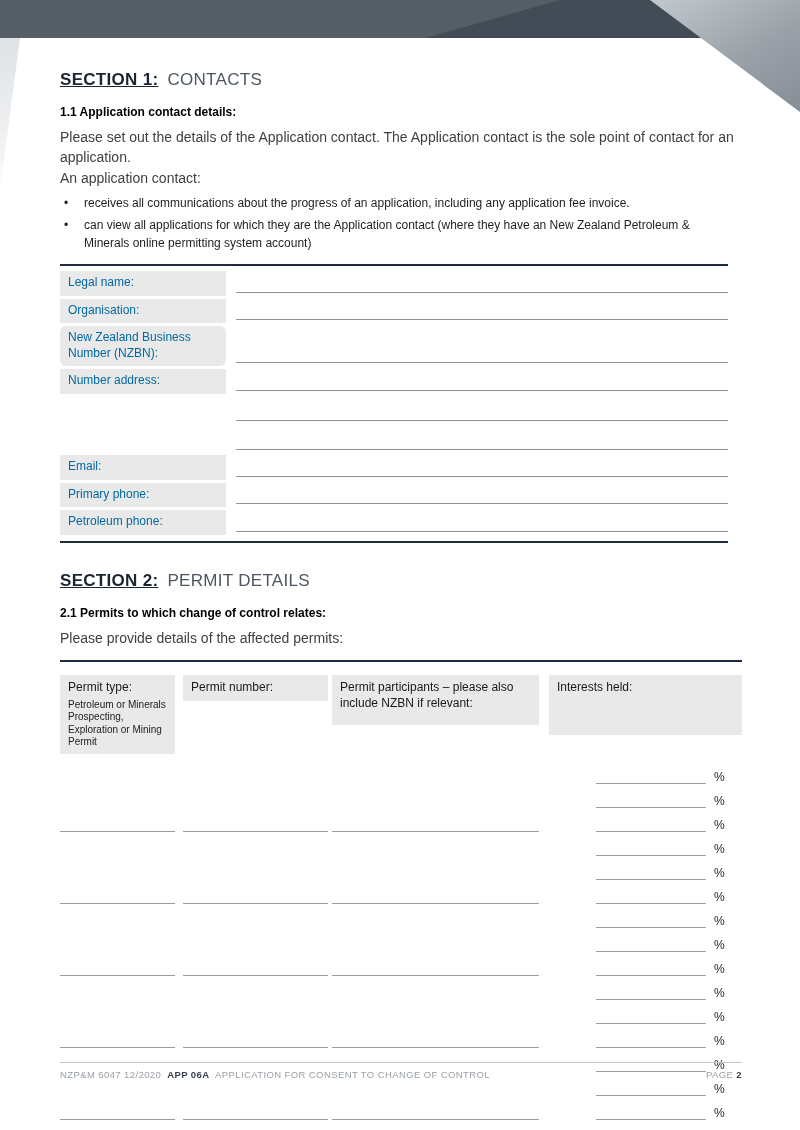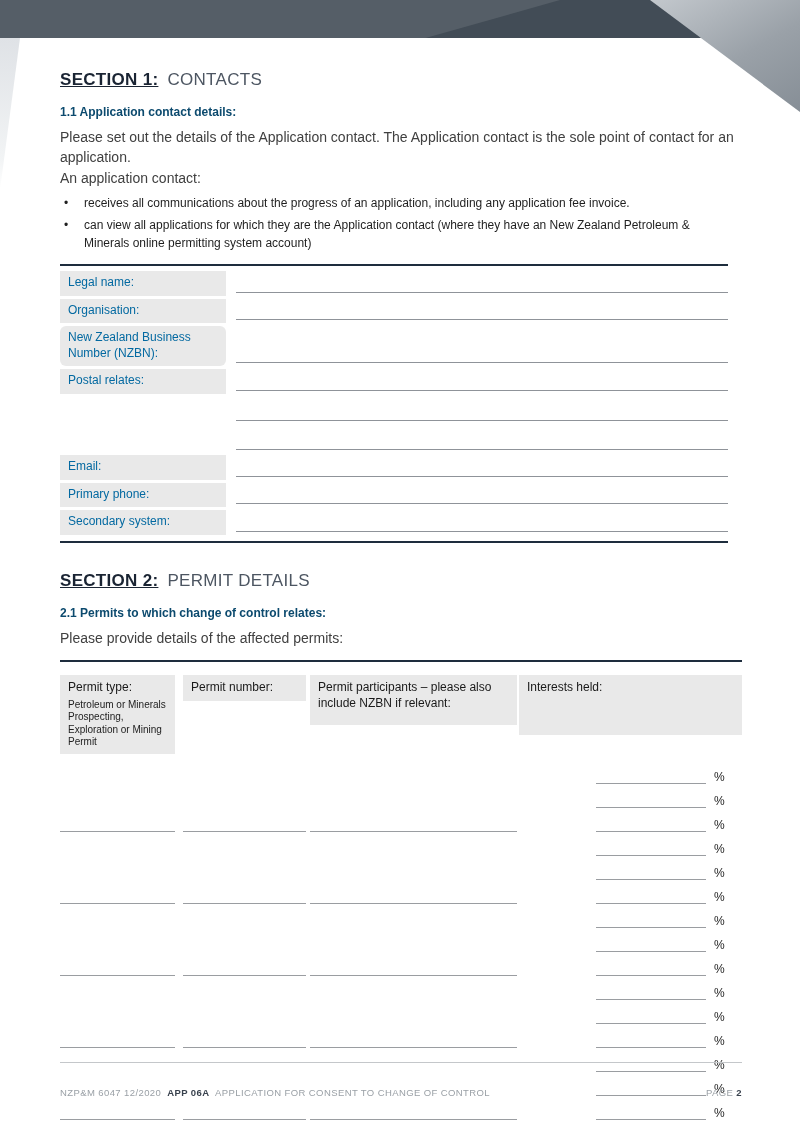--- a/index.html
+++ b/index.html
@@ -20,21 +20,21 @@
     clip-path:polygon(0 0, 100% 0, 100% 100%); }
 
   
   .content { position:relative; padding:0 58px 0 60px; }
 
   .sec-heading { margin-top:70px; font-size:17px; letter-spacing:0.3px; }
   .sec-heading.second { margin-top:28px; }
   .sec-prefix { font-weight:800; color:#1a2433;text-decoration:underline; }
   .sec-title { font-weight:400; color:#4d5662; margin-left:4px; }
 
-  .sub-heading { margin-top:15px; font-size:12px; font-weight:700; color:#0c4a6e; }
+  .sub-heading { margin-top:15px; font-size:12px; font-weight:700; color:#000000; }
 
   .body-text { margin-top:8px; font-size:14px; line-height:1.45; color:#404040; }
 
   ul.bullets { margin-top:7px; list-style:none; }
   ul.bullets li { position:relative; padding-left:24px; font-size:12px; line-height:1.45; margin-bottom:5px; max-width:660px; }
   ul.bullets li .dot { position:absolute; left:4px; top:0; }
 
   
   .contact-table { margin-top:12px; margin-right:14px;
     border-top:2px solid #1e2d3d; border-bottom:2px solid #1e2d3d;
@@ -46,39 +46,39 @@
   .c-label.empty { background:transparent; }
   .c-line { flex:1; margin-left:10px; border-bottom:1px solid #8f9399; margin-bottom:3px; }
   .c-row.extra { height:26px; }
   .c-row.extra .c-line { margin-bottom:2px; }
 
   
   .permit-table { margin-top:12px; border-top:2px solid #1e2d3d; padding-top:13px; }
   .p-header { display:flex; align-items:flex-start; }
   .p-cell { background:#e9e9e9; padding:5px 8px; font-size:12px; line-height:1.3; color:#1a1a1a; }
   .p-col1 { width:115px; }
-  .p-col2 { width:123px; margin-left:8px; }
+  .p-col2 { width:145px; margin-left:8px; }
   .p-col3 { width:207px; margin-left:4px; }
-  .p-col4 { flex:1; margin-left:2px; }
+  .p-col4 { flex:1; margin-left:10px; }
   .p-cell.p-col1 { min-height:62px; }
   .p-cell.p-col3 { min-height:50px; }
   .p-cell.p-col4 { min-height:60px; }
   .p-h-sub { font-size:10px; line-height:1.25; margin-top:3px; color:#222; }
 
   .p-group { display:flex; height:72px; margin-top:0; }
   .p-group.first { margin-top:6px; }
   .p-gcol { border-bottom:1px solid #9a9da1; height:100%; }
   .p-interests { display:flex; flex-direction:column; }
   .i-row { height:24px; display:flex; align-items:flex-end; justify-content:flex-end; padding-right:14px; }
   .i-line { width:110px; border-bottom:1px solid #9a9da1; height:100%; }
   .pct { margin-left:8px; font-size:12px; line-height:14px; width:14px; color:#1f1f1f; }
 
   
   .footer { position:absolute; top:1062px; left:60px; right:58px;
-    border-top:1px solid #c4c7ca; padding-top:24px;
+    border-top:1px solid #c4c7ca; padding-top:6px;
     display:flex; justify-content:space-between;
     font-size:9.5px; letter-spacing:0.4px; }
   .f-gray { color:#9aa0a6; }
   .f-dark { color:#39424e; font-weight:700; }
   .footer-left .f-gray, .footer-left .f-dark { margin-right:3px; }
 </style>
 </head>
 <body>
 
 <div class="page">
@@ -120,41 +120,41 @@
       </div>
       <div class="c-row">
         <div class="c-label">Organisation:</div>
         <div class="c-line"></div>
       </div>
       <div class="c-row">
         <div class="c-label tall">New Zealand Business Number (NZBN):</div>
         <div class="c-line"></div>
       </div>
       <div class="c-row">
-        <div class="c-label">Postal relates:</div>
+        <div class="c-label">Number address:</div>
         <div class="c-line"></div>
       </div>
       <div class="c-row extra">
         <div class="c-label empty"></div>
         <div class="c-line"></div>
       </div>
       <div class="c-row extra">
         <div class="c-label empty"></div>
         <div class="c-line"></div>
       </div>
       <div class="c-row">
         <div class="c-label">Email:</div>
         <div class="c-line"></div>
       </div>
       <div class="c-row">
         <div class="c-label">Primary phone:</div>
         <div class="c-line"></div>
       </div>
       <div class="c-row">
-        <div class="c-label">Secondary system:</div>
+        <div class="c-label">Petroleum phone:</div>
         <div class="c-line"></div>
       </div>
     </div>
 
     <h1 class="sec-heading second">
       <span class="sec-prefix">SECTION 2:</span>
       <span class="sec-title">PERMIT DETAILS</span>
     </h1>
 
     <h2 class="sub-heading">2.1 Permits to which change of control relates:</h2>

